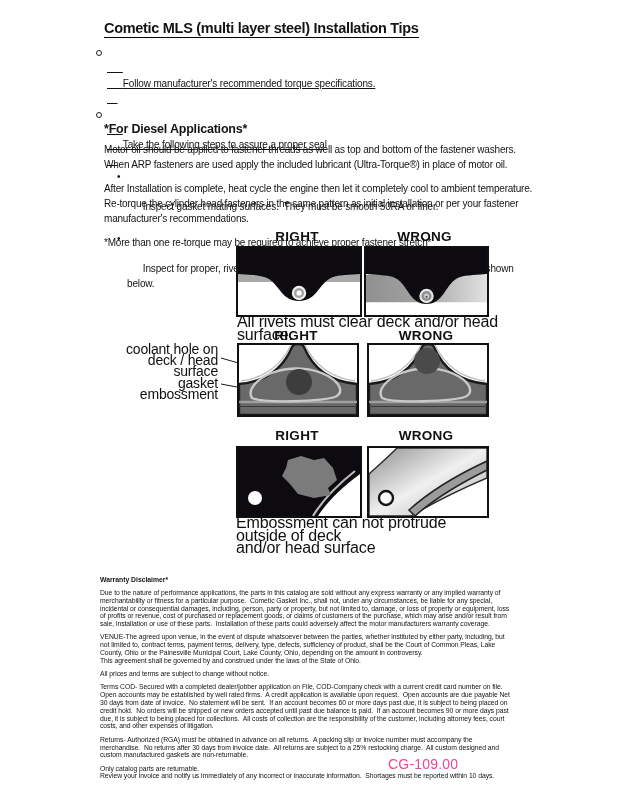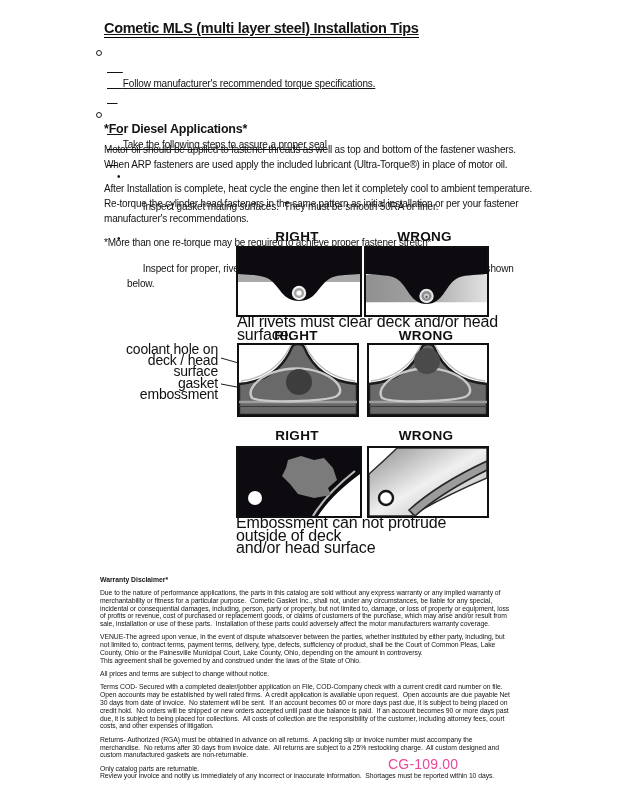--- a/index.html
+++ b/index.html
@@ -10,21 +10,20 @@
     font-family:"Liberation Sans","DejaVu Sans",sans-serif;
     color:#141414;
     overflow:hidden;
   }
   
   .doc-title{
     position:absolute;left:104px;top:20px;
     font-size:14.5px;font-weight:bold;letter-spacing:-0.3px;
     border-bottom:1.6px solid #000;padding-bottom:1px;
     white-space:nowrap;
-    text-decoration:underline;
   }
   .bullets{position:absolute;left:96px;top:45px;width:440px;font-size:10px;letter-spacing:-0.15px;}
   .b-line{position:relative;line-height:15.4px;padding-left:11px;white-space:pre-wrap;text-decoration:underline;}
   .b-line .ring{
     position:absolute;left:0;top:5.4px;width:4px;height:4px;
     border:1px solid #222;border-radius:50%;display:inline-block;
   }
   .b-sub{position:relative;line-height:15.4px;margin-left:21px;padding-left:10px;white-space:pre-wrap;}
   .b-sub .dot{position:absolute;left:0;top:1px;font-size:10px;}
   .diesel{position:absolute;left:104px;top:114px;width:434px;}

